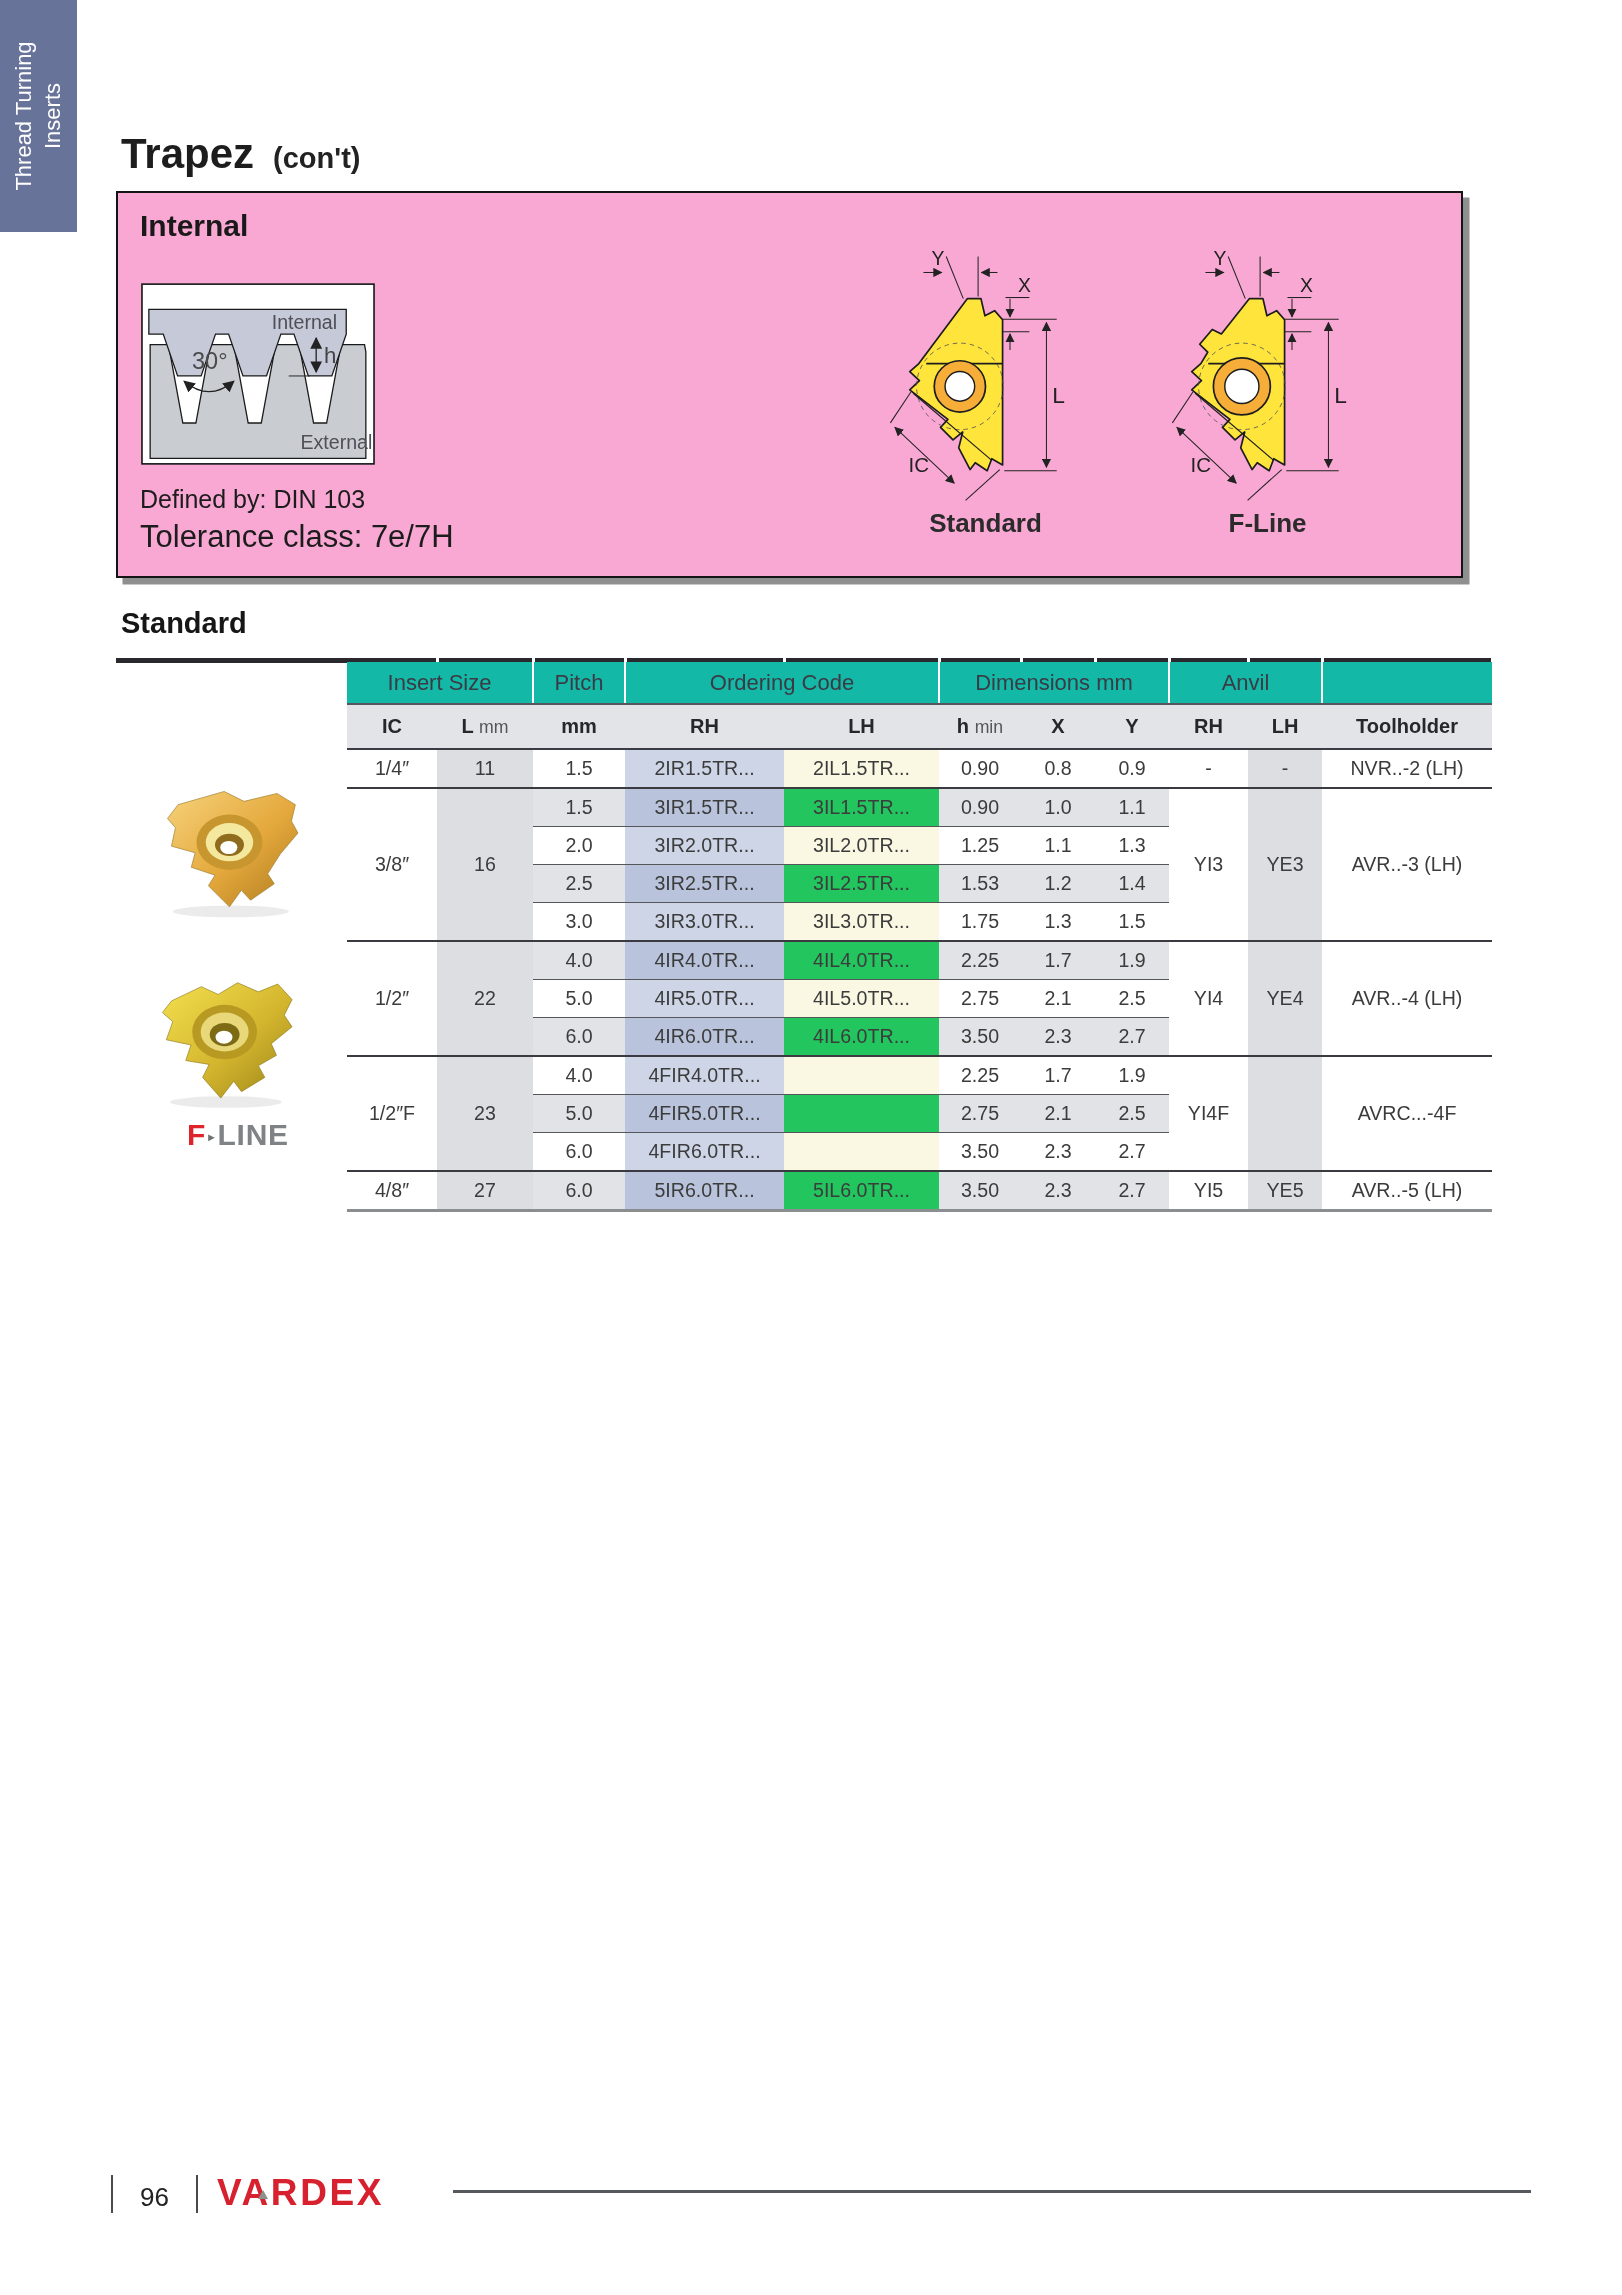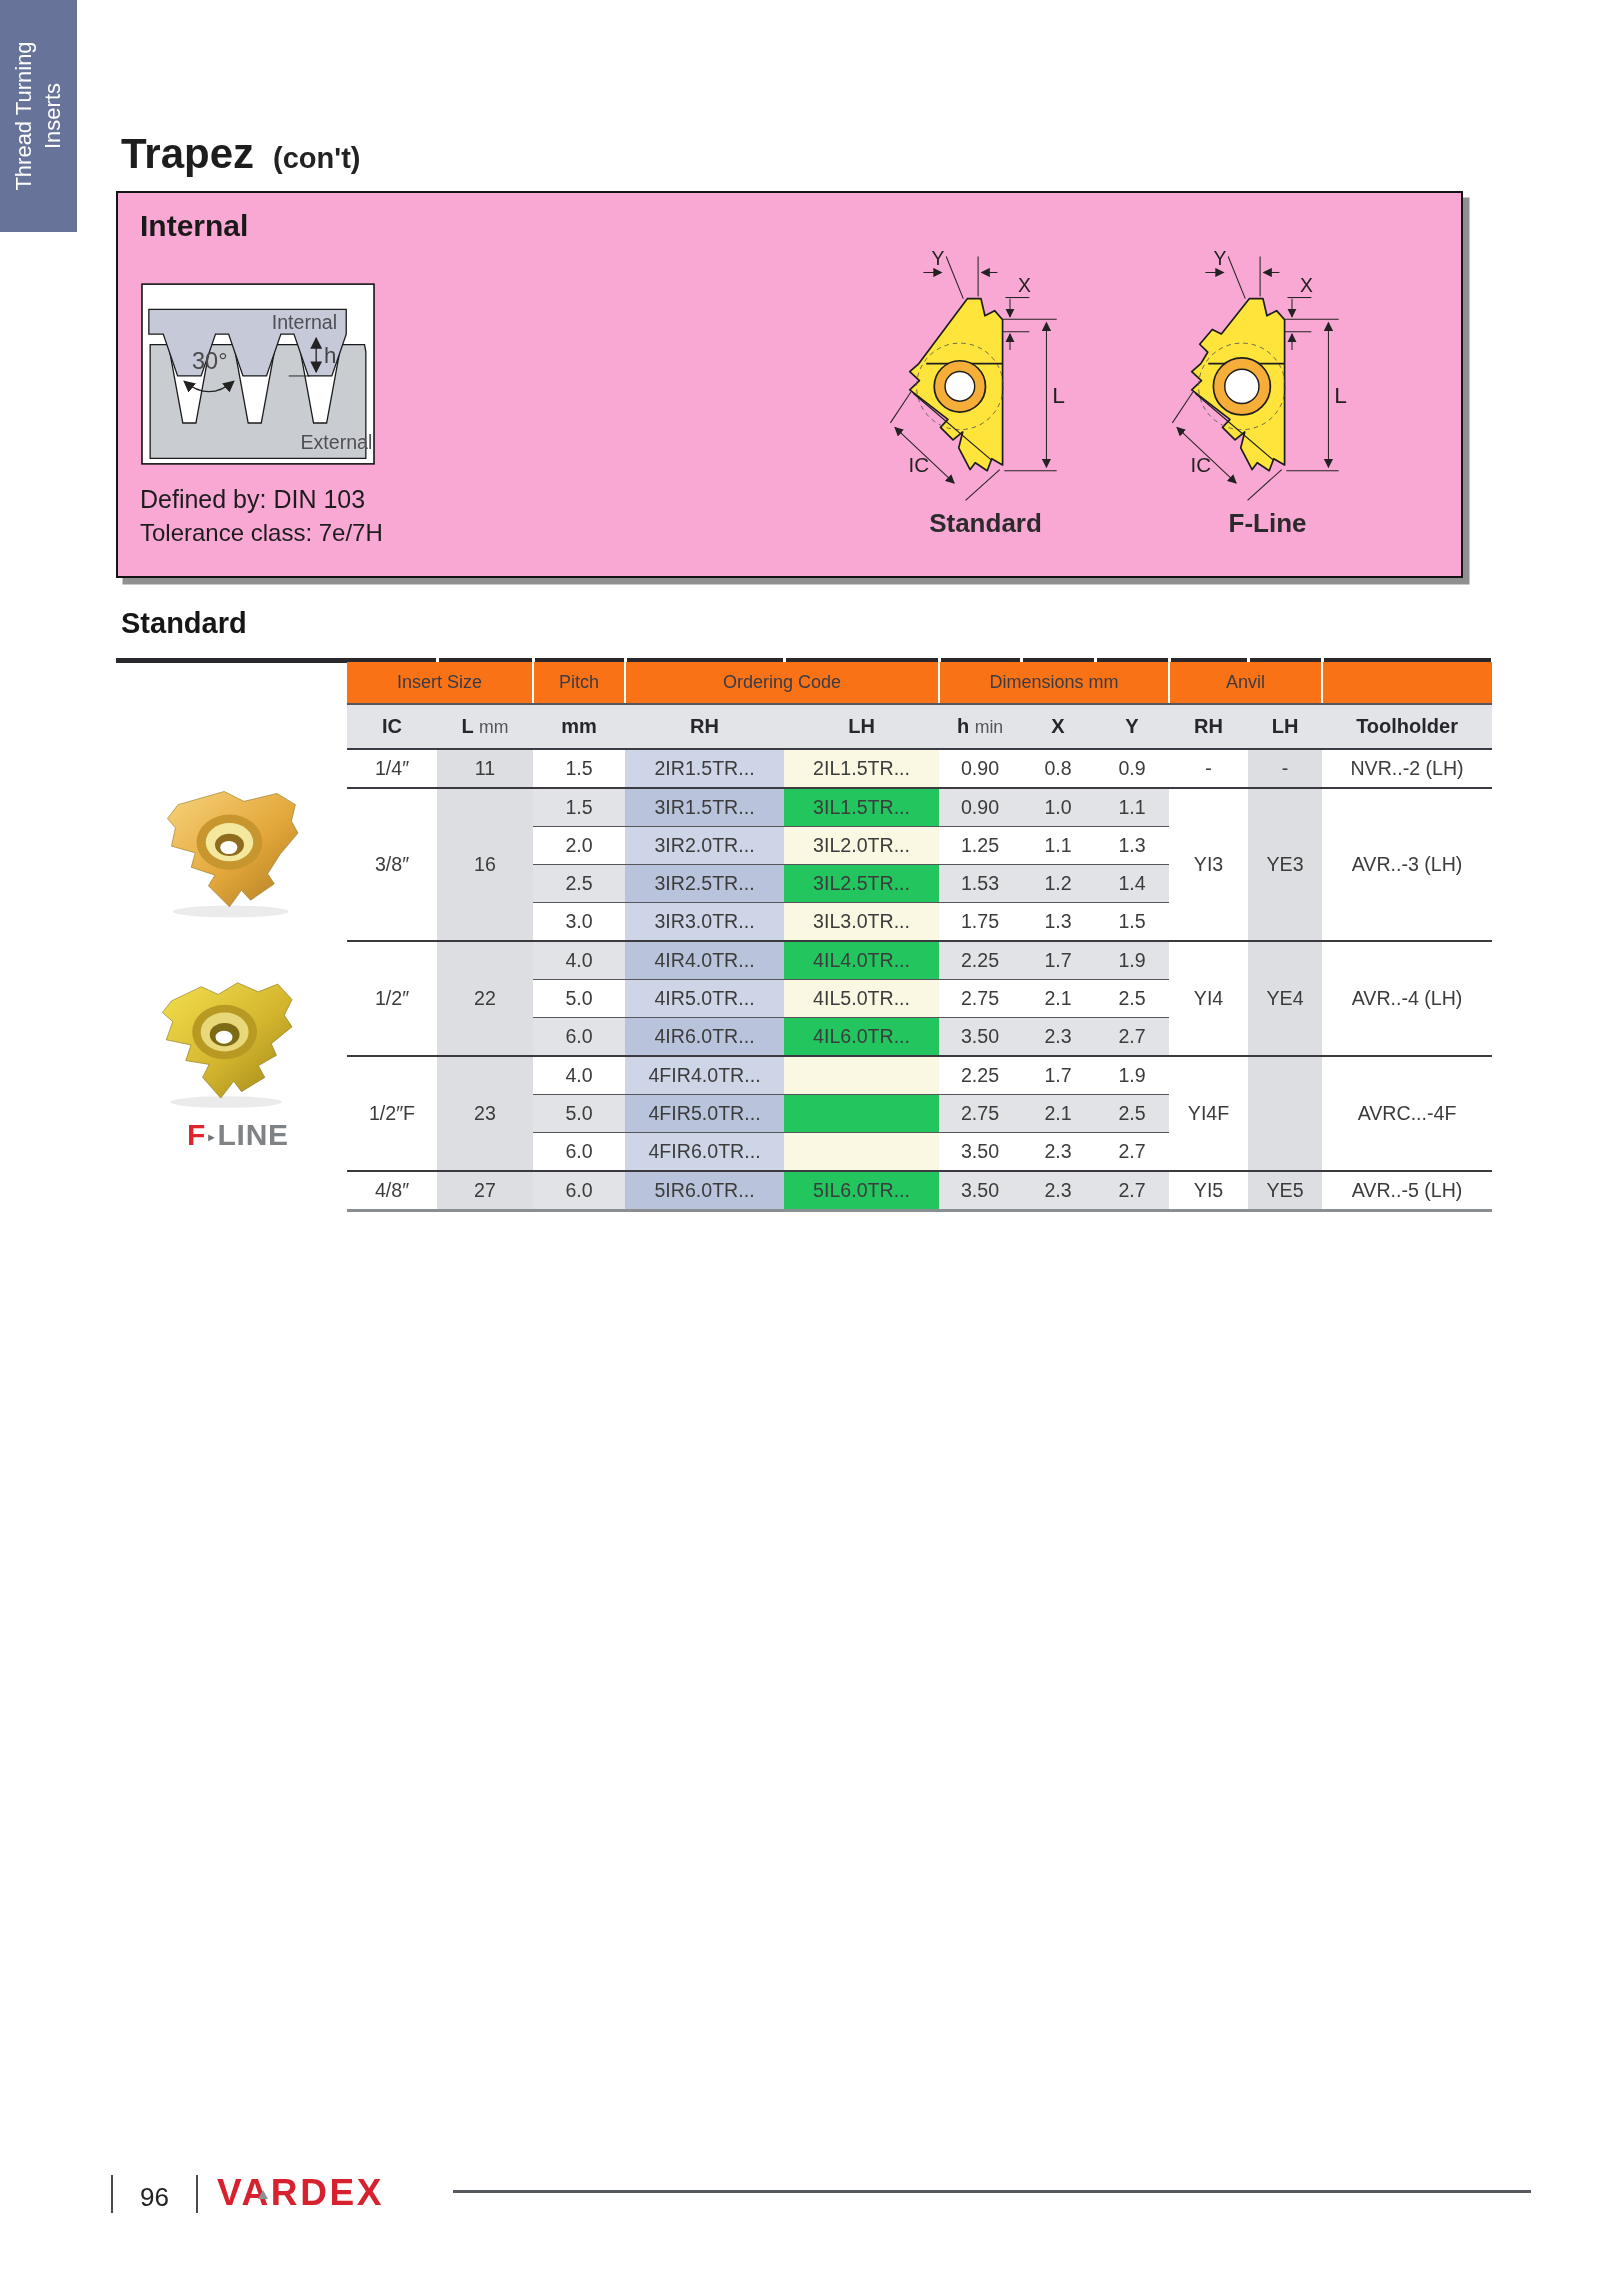--- a/index.html
+++ b/index.html
@@ -14,42 +14,42 @@
   
   .title{position:absolute;left:121px;top:130px;font-size:42px;font-weight:bold;color:#1d1d1d;}
   .title .suffix{font-size:29px;font-weight:bold;margin-left:19px;color:#222;}
 
   
   .ibox{position:absolute;left:116px;top:191px;width:1343px;height:383px;background:#f9a8d4;
         border:2px solid #141414;box-shadow:6.5px 6.5px 0 #8f8f8f;}
   .ibox-title{position:absolute;left:22px;top:15.7px;font-size:30px;font-weight:600;color:#191919;}
   .thread-svg{position:absolute;left:23px;top:90px;}
   .defined{position:absolute;left:22px;top:292px;font-size:25px;color:#1c1c1c;}
-  .tolerance{position:absolute;left:22px;top:326px;font-size:24px;color:#1c1c1c;}
+  .tolerance{position:absolute;left:22px;top:326px;font-size:31px;color:#1c1c1c;}
   .dim-svg-std{position:absolute;left:753px;top:51px;}
   .dim-svg-fl{position:absolute;left:1035px;top:51px;}
   .ins-label{position:absolute;top:315px;width:229px;text-align:center;font-size:26px;
              font-weight:bold;color:#2b2b2b;}
   .ins-label.std{left:753px;}
   .ins-label.fl{left:1035px;}
 
   
   .section-title{position:absolute;left:121px;top:607px;font-size:29px;font-weight:bold;color:#161616;}
   .topline{position:absolute;left:116px;top:658px;width:1375px;height:4.6px;background:#28282d;}
   .topline i{position:absolute;top:0;width:2.6px;height:4.6px;background:#fff;}
   .topline i:nth-child(1){left:320px}.topline i:nth-child(2){left:416px}
   .topline i:nth-child(3){left:508px}.topline i:nth-child(4){left:667px}
   .topline i:nth-child(5){left:822px}.topline i:nth-child(6){left:904px}
   .topline i:nth-child(7){left:978px}.topline i:nth-child(8){left:1052px}
   .topline i:nth-child(9){left:1131px}.topline i:nth-child(10){left:1205px}
 
   
   .table-wrap{position:absolute;left:347px;top:662px;width:1145px;border-bottom:3.9px solid #8b8e91;}
   table{border-collapse:collapse;table-layout:fixed;width:1145px;}
-  thead tr.grow th{height:39px;background:#f97316;font-size:18px;font-weight:normal;
+  thead tr.grow th{height:39px;background:#14b8a6;font-size:22px;font-weight:normal;
                    color:#3a3b45;border-right:2px solid #fff;border-bottom:2px solid #55565f;}
   thead tr.grow th:last-child{border-right:none;}
   thead tr.srow th{height:41px;background:#e3e4e7;font-size:20px;font-weight:bold;color:#27272b;
                    border-bottom:2.6px solid #3b3c43;}
   thead .unit{font-weight:normal;font-size:17.7px;color:#54555c;}
   tbody td{height:37px;text-align:center;font-size:19.6px;color:#3c3c3c;background:#fff;padding:0;}
   td.c-l,td.c-alh{background:#dcdee1;}
   td.shade{background:#e2e3e6;}
   td.rh-light{background:#cdd5e7;}
   td.rh-dark{background:#b9c4dc;}

